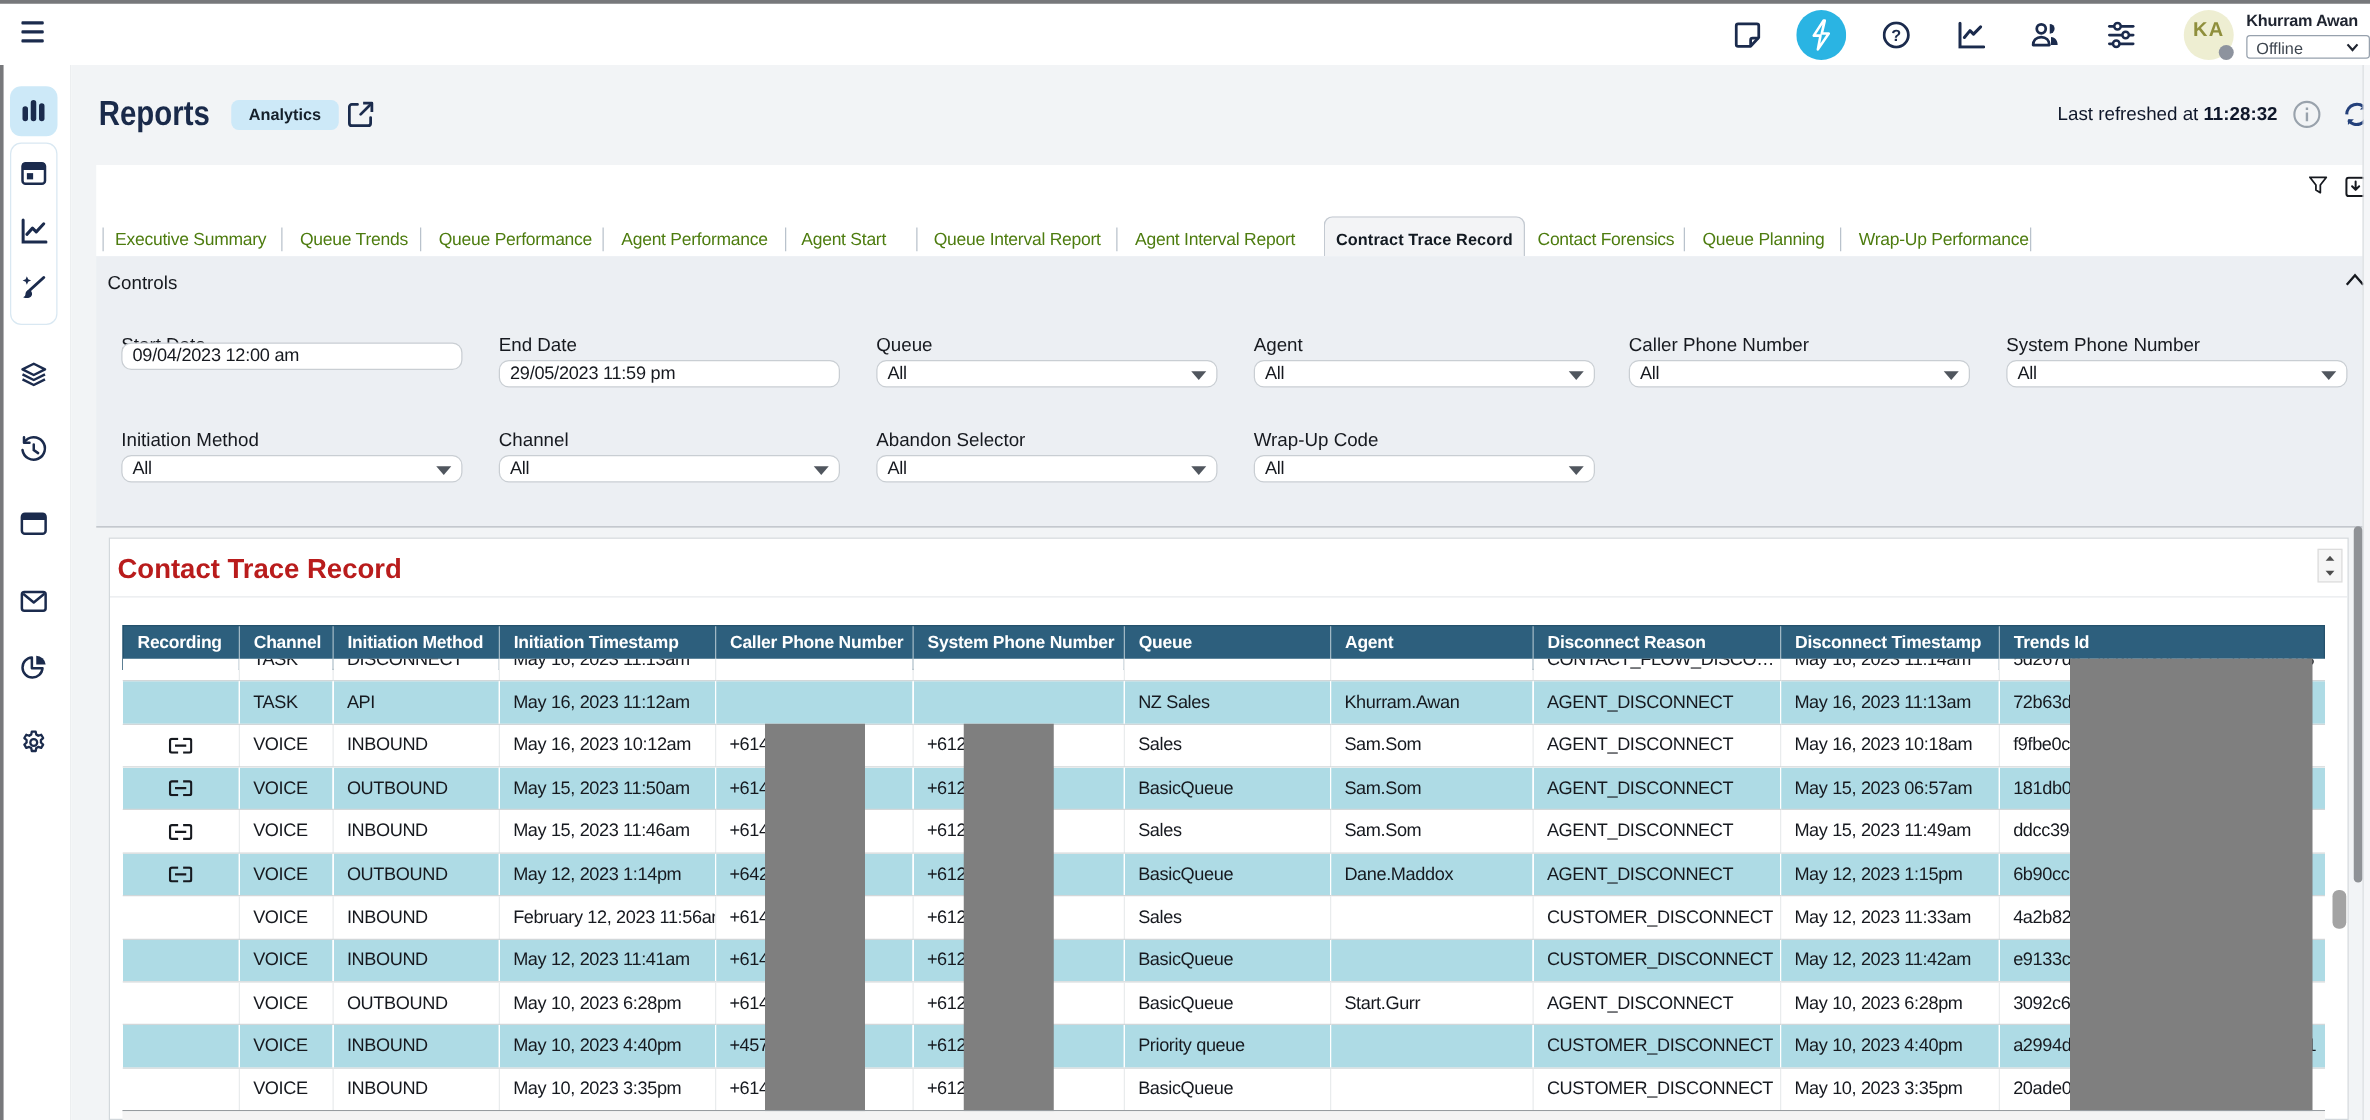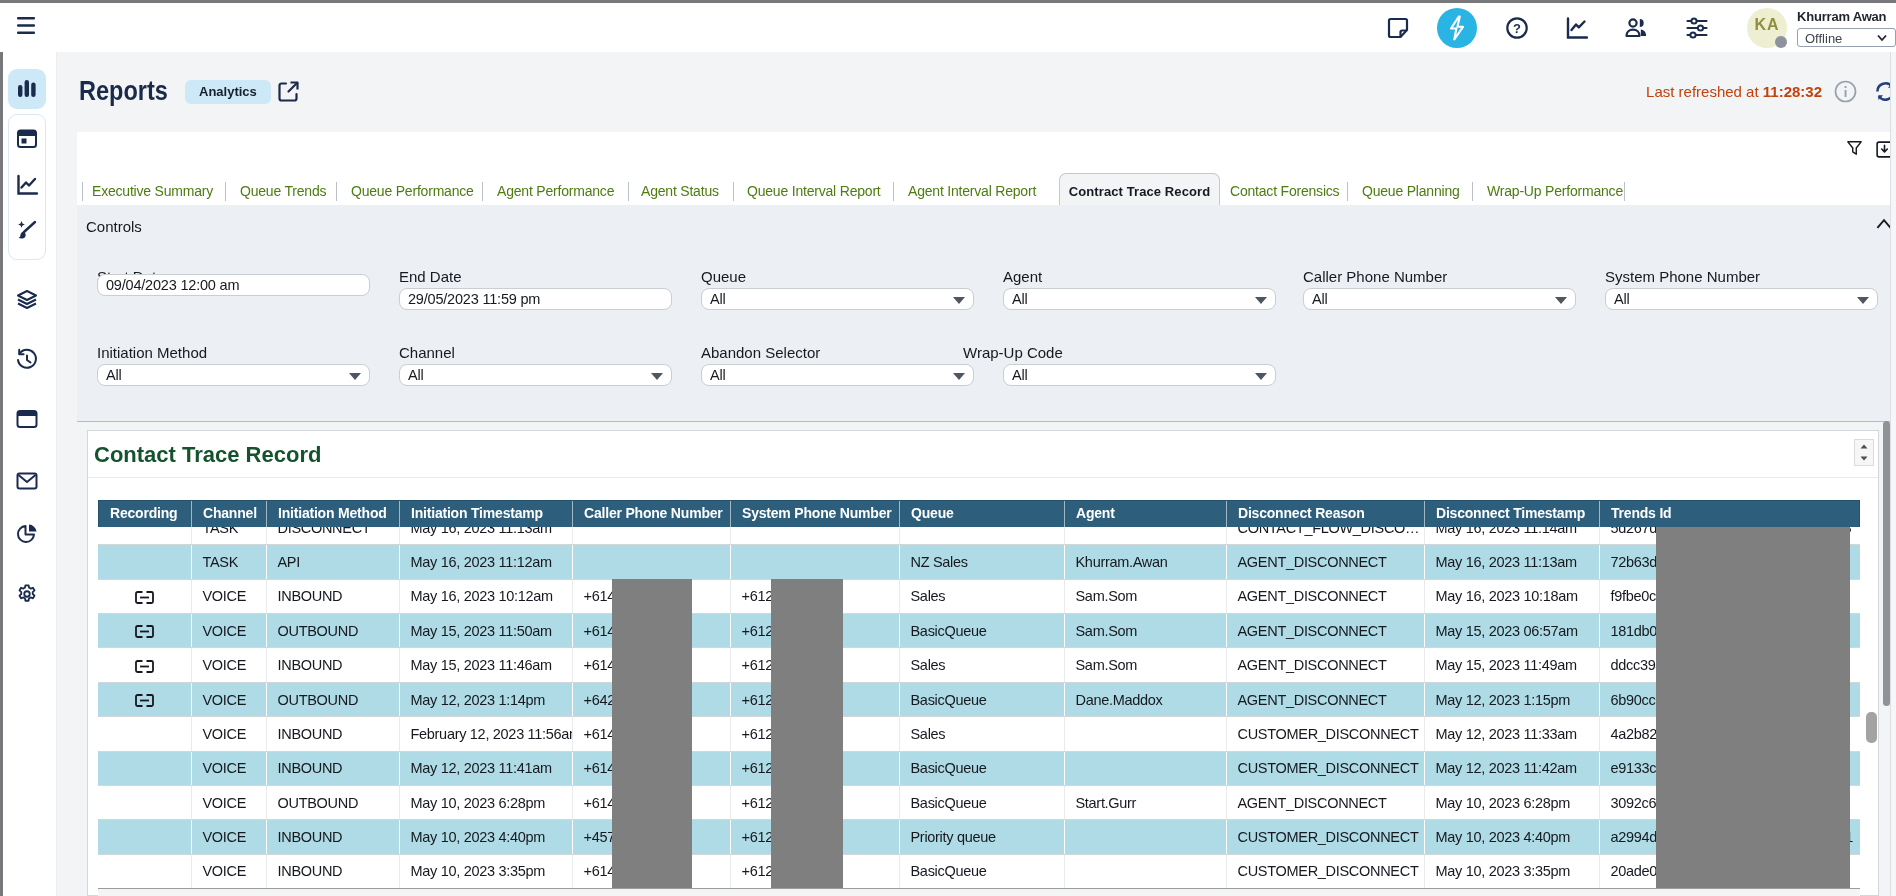--- a/index.html
+++ b/index.html
@@ -12,36 +12,36 @@
 #leftstrip { left:0; top:52px; width:3px; height:844px; background:#77787b; }
 
 #sidebar { left:3px; top:52px; width:54px; height:844px; background:#fff; border-right:1px solid #eceef0; }
 #sb-active { left:8px; top:69px; width:38px; height:40px; background:#cde9f8; border-radius:9px; }
 #sb-box { left:8px; top:114px; width:38px; height:146px; background:#fff; border:1px solid #d9e8f2; border-radius:9px; }
 
 #mainbg { left:57px; top:52px; width:1839px; height:844px; background:#f2f4f6; }
 
 #reports { left:79px; top:75px; font-size:28px; font-weight:bold; color:#1a2a4a; transform:scaleX(0.84); transform-origin:0 0; }
 #badge { left:185px; top:80px; height:24px; background:#cde9f8; border-radius:6px; font-size:13px; font-weight:bold; color:#15202b; line-height:24px; padding:0 14px; }
-#lastref { left:1470px; top:83px; width:352px; font-size:15px; color:#c2410c; text-align:right; }
+#lastref { left:1470px; top:83px; width:352px; font-size:15px; color:#0f172a; text-align:right; }
 
 #panel1 { left:77px; top:132px; width:1813px; height:73px; background:#fff; }
 .tab { position:absolute; top:183px; font-size:14px; color:#4d7c0f; white-space:nowrap; letter-spacing:-0.2px; }
 .tabsep { position:absolute; top:182px; width:1px; height:19px; background:#b9c2cc; }
 #activetab { left:1059px; top:173px; width:161px; height:32px; background:#f3f4f6; border:1px solid #c3c9d1; border-bottom:none; border-radius:7px 7px 0 0; }
 #activetab span { display:block; text-align:center; font-size:13px; font-weight:bold; color:#131a22; margin-top:10px; letter-spacing:0.1px; }
 
 #controls { left:77px; top:205px; width:1813px; height:217px; background:#eceff3; border-bottom:1px solid #b7bcc2; }
 #ctl-label { left:86px; top:218px; font-size:15px; color:#16191f; }
 .flabel { position:absolute; font-size:15px; color:#16191f; }
 .fbox { position:absolute; width:273px; height:22px; background:#fff; border:1px solid #c9ced3; border-radius:8px; font-size:14.5px; letter-spacing:-0.2px; color:#16191f; line-height:21px; padding-left:8px; }
 .fbox .tri { position:absolute; right:8px; top:8px; width:0; height:0; border-left:6.5px solid transparent; border-right:6.5px solid transparent; border-top:7.5px solid #50565e; }
 
 #card { left:87px; top:430px; width:1792px; height:466px; background:#fff; border:1px solid #d3d8dc; }
-#cardtitle { left:94px; top:442px; font-size:22px; font-weight:bold; color:#14532d; }
+#cardtitle { left:94px; top:442px; font-size:22px; font-weight:bold; color:#b91c1c; }
 #cardline { left:88px; top:477px; width:1790px; height:1px; background:#e8eaed; }
 #spinner { left:1854px; top:439px; width:20px; height:27px; background:#f6f6f6; border:1px solid #dcdcdc; }
 
 #thead { left:98px; top:500px; width:1762px; height:36px; background:#2d5f7d; border:1px solid #24516c; display:flex; }
 #thead div { font-size:14px; font-weight:bold; color:#fff; line-height:25px; text-align:left; padding-left:11px; letter-spacing:-0.2px; border-right:1px solid rgba(255,255,255,0.55); overflow:hidden; white-space:nowrap; flex:none; }
 #tbodyclip { left:98px; top:527px; width:1762px; height:362px; overflow:hidden; }
 table { border-collapse:collapse; table-layout:fixed; width:1762px; margin-top:-16.4px; }
 td { height:34.35px; font-size:14.5px; letter-spacing:-0.3px; color:#16191f; padding:0 0 0 11px; white-space:nowrap; overflow:hidden; border-bottom:1px solid #d2d7d9; }
 tr.b td { background:#aedbe5; border-right:1px solid #fff; }
 tr.w td { background:#fff; border-right:1px solid #e9eced; }
@@ -202,21 +202,21 @@
   <path d="M1 1.5 H16 L10.5 8.5 V15.5 L6.5 13 V8.5 Z" fill="none" stroke="#16191f" stroke-width="1.6" stroke-linejoin="round"></path>
 </svg>
 <svg class="abs" style="left:1876px;top:141px" width="17" height="17" viewBox="0 0 18 18">
   <rect x="1.2" y="1.2" width="15.6" height="15.6" rx="2" fill="none" stroke="#16191f" stroke-width="1.7"></rect>
   <path d="M9 4.5 v6.5 M6 8.5 l3 3 3-3" fill="none" stroke="#16191f" stroke-width="1.7" stroke-linecap="round" stroke-linejoin="round"></path>
 </svg>
 <div class="tab" style="left:92px">Executive Summary</div>
 <div class="tab" style="left:240px">Queue Trends</div>
 <div class="tab" style="left:351px">Queue Performance</div>
 <div class="tab" style="left:497px">Agent Performance</div>
-<div class="tab" style="left:641px">Agent Status</div>
+<div class="tab" style="left:641px">Agent Start</div>
 <div class="tab" style="left:747px">Queue Interval Report</div>
 <div class="tab" style="left:908px">Agent Interval Report</div>
 <div class="abs" id="activetab">
     <span>Contract Trace Record</span>
   </div>
 <div class="tab" style="left:1230px">Contact Forensics</div>
 <div class="tab" style="left:1362px">Queue Planning</div>
 <div class="tab" style="left:1487px">Wrap-Up Performance</div>
 <div class="tabsep" style="left:82px"></div>
 <div class="tabsep" style="left:225px"></div>
@@ -242,21 +242,21 @@
 <div class="flabel" style="left:1605px;top:268px">System Phone Number</div>
 <div class="fbox" style="left:97px;top:274px">09/04/2023 12:00 am</div>
 <div class="fbox" style="left:399px;top:288px">29/05/2023 11:59 pm</div>
 <div class="fbox" style="left:701px;top:288px">All<span class="tri"></span></div>
 <div class="fbox" style="left:1003px;top:288px">All<span class="tri"></span></div>
 <div class="fbox" style="left:1303px;top:288px">All<span class="tri"></span></div>
 <div class="fbox" style="left:1605px;top:288px">All<span class="tri"></span></div>
 <div class="flabel" style="left:97px;top:344px">Initiation Method</div>
 <div class="flabel" style="left:399px;top:344px">Channel</div>
 <div class="flabel" style="left:701px;top:344px">Abandon Selector</div>
-<div class="flabel" style="left:963px;top:344px">Wrap-Up Code</div>
+<div class="flabel" style="left:1003px;top:344px">Wrap-Up Code</div>
 <div class="fbox" style="left:97px;top:364px">All<span class="tri"></span></div>
 <div class="fbox" style="left:399px;top:364px">All<span class="tri"></span></div>
 <div class="fbox" style="left:701px;top:364px">All<span class="tri"></span></div>
 <div class="fbox" style="left:1003px;top:364px">All<span class="tri"></span></div>
 
 <div class="abs" id="card"></div>
 <div class="abs" id="cardtitle">Contact Trace Record</div>
 <div class="abs" id="cardline"></div>
 <div class="abs" id="spinner">
   <svg width="18" height="25" viewBox="0 0 18 25">

